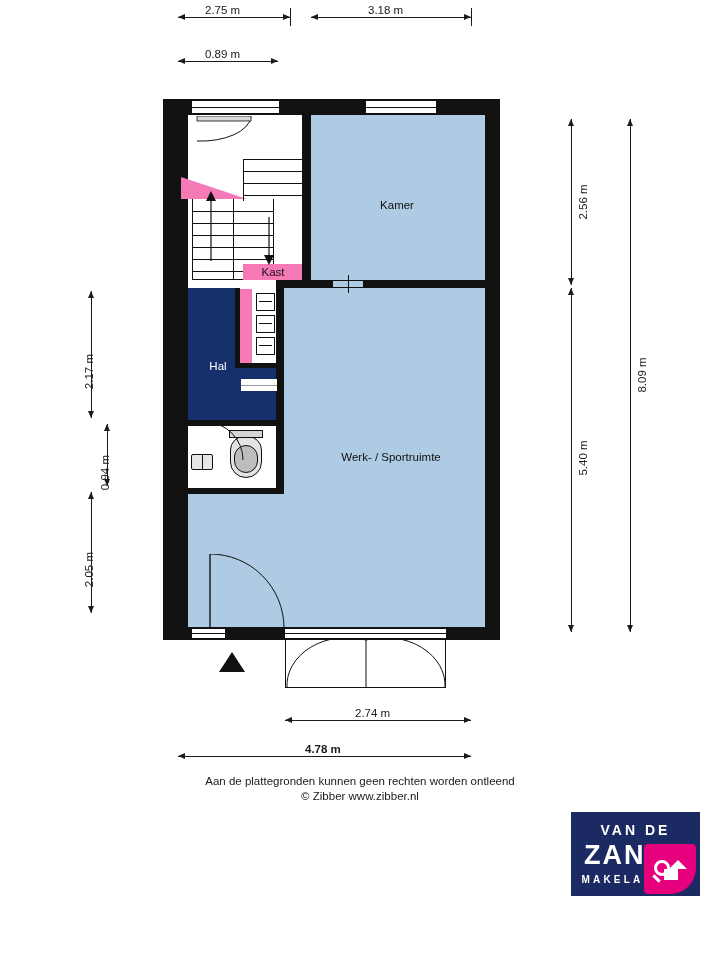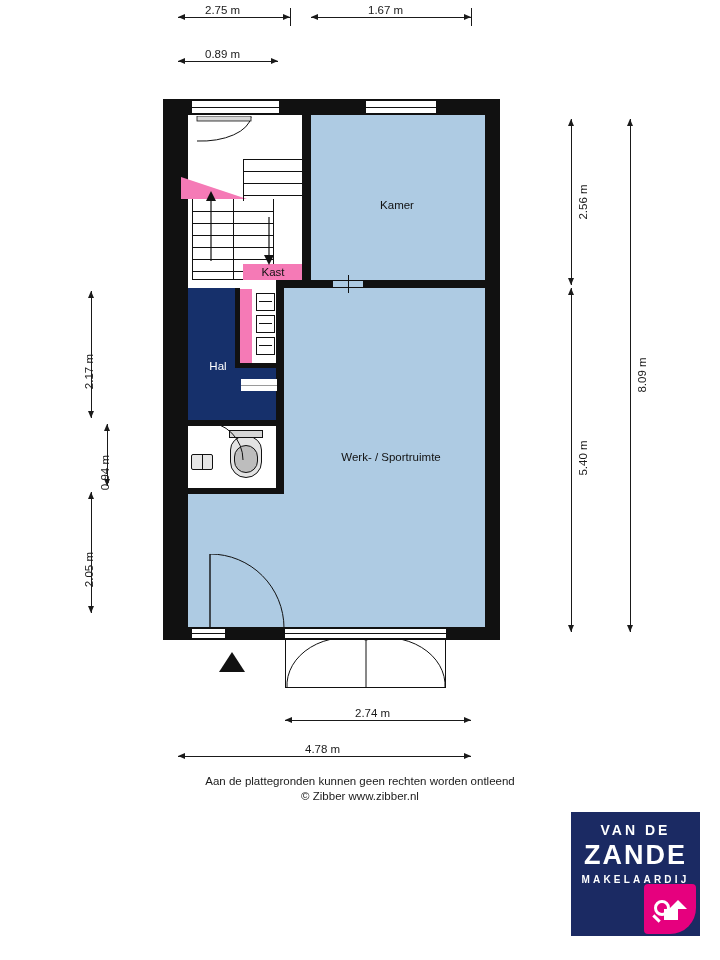--- a/index.html
+++ b/index.html
@@ -101,21 +101,21 @@
     text-align: center;
     font-size: 11.5px;
     color: #1a1a1a;
     line-height: 15px;
   }
 
   
   #logo {
     position: absolute;
     left: 571px; top: 812px;
-    width: 129px; height: 124px;
+    width: 129px; height: 84px;
     background: #1b2a63;
   }
   #logo .l1 {
     position: absolute; left: 0; top: 10px; width: 129px;
     text-align: center;
     color: #ffffff; font-size: 14px; letter-spacing: 3px; font-weight: bold;
   }
   #logo .l2 {
     position: absolute; left: 0; top: 28px; width: 129px;
     text-align: center;
@@ -166,21 +166,21 @@
     <div class="ah ah-right" style="left:283px; top:13.5px;"></div>
     <div class="tick" style="left:290px; top:8px; width:1px; height:18px;"></div>
     <div class="dim-label" style="left:205px; top:16px; transform:translateY(-100%);">2.75 m</div>
   </div>
 
   <div>
     <div class="dim-h" style="left:311px; top:17px; width:160px;"></div>
     <div class="ah ah-left" style="left:311px; top:13.5px;"></div>
     <div class="ah ah-right" style="left:464px; top:13.5px;"></div>
     <div class="tick" style="left:471px; top:8px; width:1px; height:18px;"></div>
-    <div class="dim-label" style="left:368px; top:16px; transform:translateY(-100%);">1.67 m</div>
+    <div class="dim-label" style="left:368px; top:16px; transform:translateY(-100%);">3.18 m</div>
   </div>
 
   <div>
     <div class="dim-h" style="left:178px; top:61px; width:100px;"></div>
     <div class="ah ah-left" style="left:178px; top:57.5px;"></div>
     <div class="ah ah-right" style="left:271px; top:57.5px;"></div>
     <div class="dim-label" style="left:205px; top:60px; transform:translateY(-100%);">0.89 m</div>
   </div>
 
   <div>
@@ -355,21 +355,21 @@
     <div class="dim-h" style="left:285px; top:720px; width:186px;"></div>
     <div class="ah ah-left" style="left:285px; top:716.5px;"></div>
     <div class="ah ah-right" style="left:464px; top:716.5px;"></div>
     <div class="dim-label" style="left:355px; top:719px; transform:translateY(-100%);">2.74 m</div>
   </div>
 
   <div>
     <div class="dim-h" style="left:178px; top:756px; width:293px;"></div>
     <div class="ah ah-left" style="left:178px; top:752.5px;"></div>
     <div class="ah ah-right" style="left:464px; top:752.5px;"></div>
-    <div class="dim-label" style="left:305px; top:755px; transform:translateY(-100%);">4.78 m</div>
+    <div class="dim-label" style="left:305px; top:755px; transform:translateY(-100%);font-weight:bold;">4.78 m</div>
   </div>
 
   <div class="footer" style="left:0px; top:789px;">© Zibber www.zibber.nl</div>
   <div class="footer" style="left:0px; top:774px;">Aan de plattegronden kunnen geen rechten worden ontleend</div>
 
   <div id="logo">
     <div class="l1">VAN DE</div>
     <div class="l2">ZANDE</div>
     <div class="l3">MAKELAARDIJ</div>
     <div class="badge">

